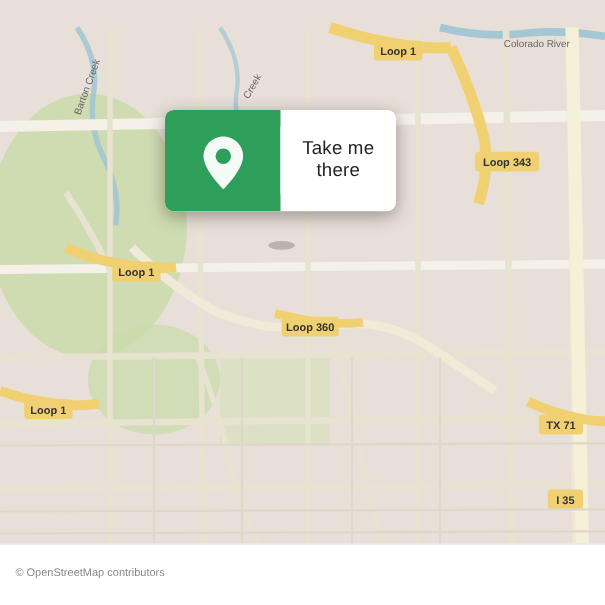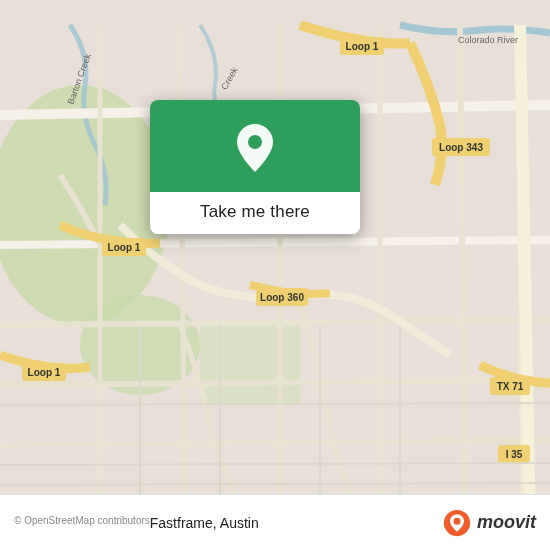--- a/index.html
+++ b/index.html
@@ -30,21 +30,21 @@
     #popup-card {
       position: absolute;
       top: 100px;
       left: 150px;
       width: 210px;
       background: white;
       border-radius: 8px;
       overflow: hidden;
       box-shadow: 0 4px 16px rgba(0,0,0,0.35);
       display: flex;
-      flex-direction: column;
+      flex-direction: row;
       align-items: center;
     }
 
     #popup-green-area {
       background-color: #2e9e5b;
       width: 100%;
       display: flex;
       align-items: center;
       justify-content: center;
       padding: 22px 0 18px 0;
@@ -229,26 +229,15 @@
       </div>
     </div>
     <div id="popup-button-area">
       <button id="take-me-there-btn">Take me there</button>
     </div>
   </div>
 
   <div id="bottom-bar">
     <div id="bottom-left">
       <span id="copyright-text">© OpenStreetMap contributors</span>
-      <span id="location-name">Fastframe, Austin</span>
-    </div>
-    <div id="moovit-logo">
-
-      <svg id="moovit-icon" width="32" height="32" viewBox="0 0 32 32" xmlns="http://www.w3.org/2000/svg">
-        <circle cx="16" cy="16" r="15" fill="#f15a29"></circle>
-
-        <path d="M16 6C11.58 6 8 9.58 8 14C8 19.5 16 26 16 26C16 26 24 19.5 24 14C24 9.58 20.42 6 16 6Z" fill="white"></path>
-        <circle cx="16" cy="14" r="4" fill="#f15a29"></circle>
-      </svg>
-      <span id="moovit-text">moovit</span>
     </div>
   </div>
 </div>
 
 </body></html>

